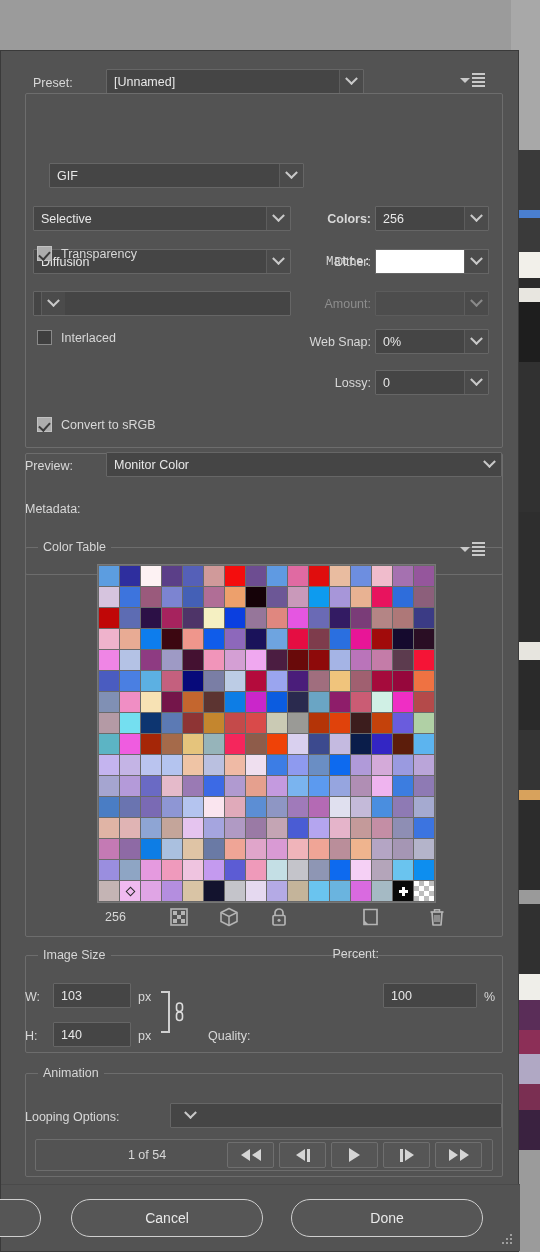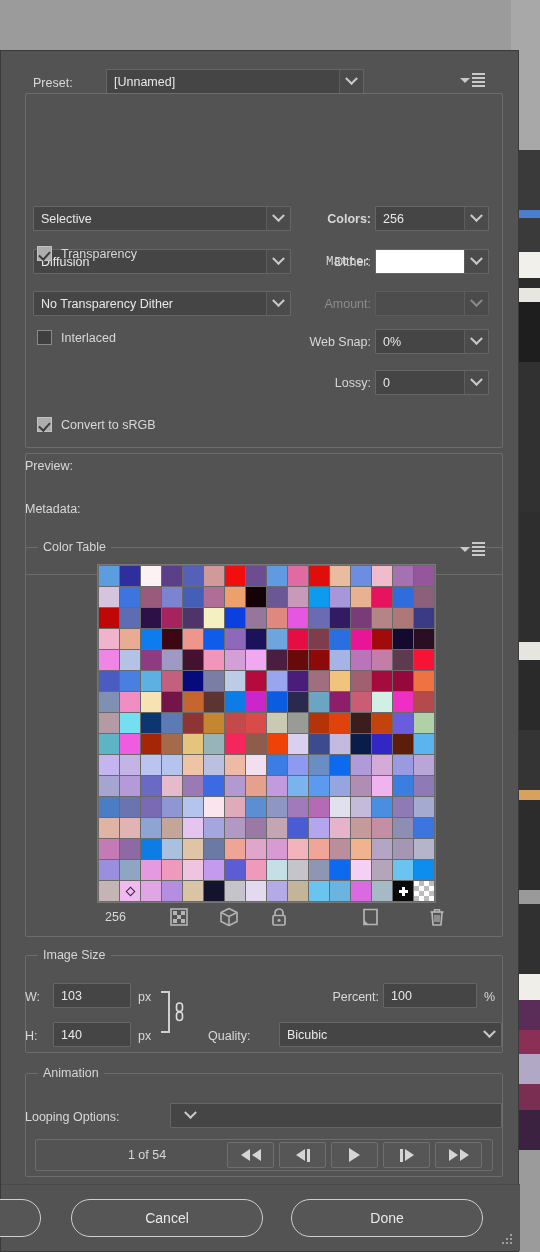--- a/index.html
+++ b/index.html
@@ -263,20 +263,26 @@
       <span class="lines">
           <i></i>
           <i></i>
           <i></i>
           <i></i>
         </span>
     </div>
 
     <div class="group" style="left:24px; top:42px; width:478px; height:355px;"></div>
 
+    <div class="combo split" style="left:48px; top:112px; width:255px;">
+      <span class="cval">GIF</span>
+      <span class="arrow">
+          <i class="chev"></i>
+        </span>
+    </div>
 
     <div class="combo split" style="left:32px; top:155px; width:258px;">
       <span class="cval">Selective</span>
       <span class="arrow">
           <i class="chev"></i>
         </span>
     </div>
     <div class="lbl right" style="left:296px; top:159px; width:74px;font-weight:bold;">Colors:</div>
     <div class="combo split" style="left:374px; top:155px; width:114px;">
       <span class="cval">256</span>
@@ -305,21 +311,20 @@
     </div>
     <div class="lbl right" style="left:296px; top:202px; width:74px;font-family:Liberation Mono, monospace;">Matte:</div>
     <div class="swatchbox" style="left:374px; top:198px; width:114px;">
       <span class="chip" id="mattechip" style="background: rgb(255, 255, 255);"></span>
       <span class="arrow">
           <i class="chev"></i>
         </span>
     </div>
 
     <div class="combo split" style="left:32px; top:240px; width:258px;">
-      <span class="cval">No Transparency Dither</span>
       <span class="arrow">
           <i class="chev"></i>
         </span>
     </div>
     <div class="lbl dis right" style="left:296px; top:244px; width:74px;">Amount:</div>
     <div class="combo split dis" style="left:374px; top:240px; width:114px;">
       <span class="cval"></span>
       <span class="arrow">
           <i class="chev"></i>
         </span>
@@ -346,20 +351,26 @@
     </div>
 
     <div class="group" style="left:24px; top:402px; width:478px; height:122px;"></div>
 
     <div class="cbrow" style="left:36px; top:366px;">
       <span class="cb on"></span>
       <span class="ctext">Convert to sRGB</span>
     </div>
 
     <div class="lbl" style="left:24px; top:406px;">Preview:</div>
+    <div class="combo" style="left:105px; top:401px; width:396px;">
+      <span class="cval">Monitor Color</span>
+      <span class="arrow">
+          <i class="chev"></i>
+        </span>
+    </div>
 
     <div class="lbl" style="left:24px; top:449px;">Metadata:</div>
 
     <div class="group" style="left:24px; top:496px; width:478px; height:390px;">
       <span class="group-title">Color Table</span>
     </div>
     <div class="flyout" style="left:459px; top:491px;">
       <span class="tri"></span>
       <span class="lines">
           <i></i>
@@ -696,33 +707,27 @@
     <div class="lbl" style="left:137px; top:976px;">px</div>
 
     <div class="bracket" style="left:160px; top:940px; height:42px;"></div>
     <span class="linkicon" style="left:172px; top:950px;">
       <svg width="13" height="22" viewBox="0 0 13 22">
         <rect x="3.5" y="2" width="6" height="8.5" rx="3" fill="none" stroke="#dcdcdc" stroke-width="1.6"></rect>
         <rect x="3.5" y="11" width="6" height="8.5" rx="3" fill="none" stroke="#dcdcdc" stroke-width="1.6"></rect>
       </svg>
     </span>
 
-    <div class="lbl right" style="left:236px; top:937px; width:142px;">Percent:</div>
+    <div class="lbl right" style="left:236px; top:894px; width:142px;">Percent:</div>
     <div class="field" style="left:382px; top:932px; width:94px;">
       <span>100</span>
     </div>
     <div class="lbl" style="left:483px; top:937px;">%</div>
 
     <div class="lbl" style="left:207px; top:976px;">Quality:</div>
-    <div class="combo" style="left:278px; top:971px; width:223px;">
-      <span class="cval">Bicubic</span>
-      <span class="arrow">
-          <i class="chev"></i>
-        </span>
-    </div>
 
     <div class="group" style="left:24px; top:1022px; width:478px; height:104px;">
       <span class="group-title">Animation</span>
     </div>
 
     <div class="lbl" style="left:24px; top:1057px;">Looping Options:</div>
     <div class="combo" style="left:169px; top:1052px; width:332px;">
       <span class="arrow">
           <i class="chev"></i>
         </span>

